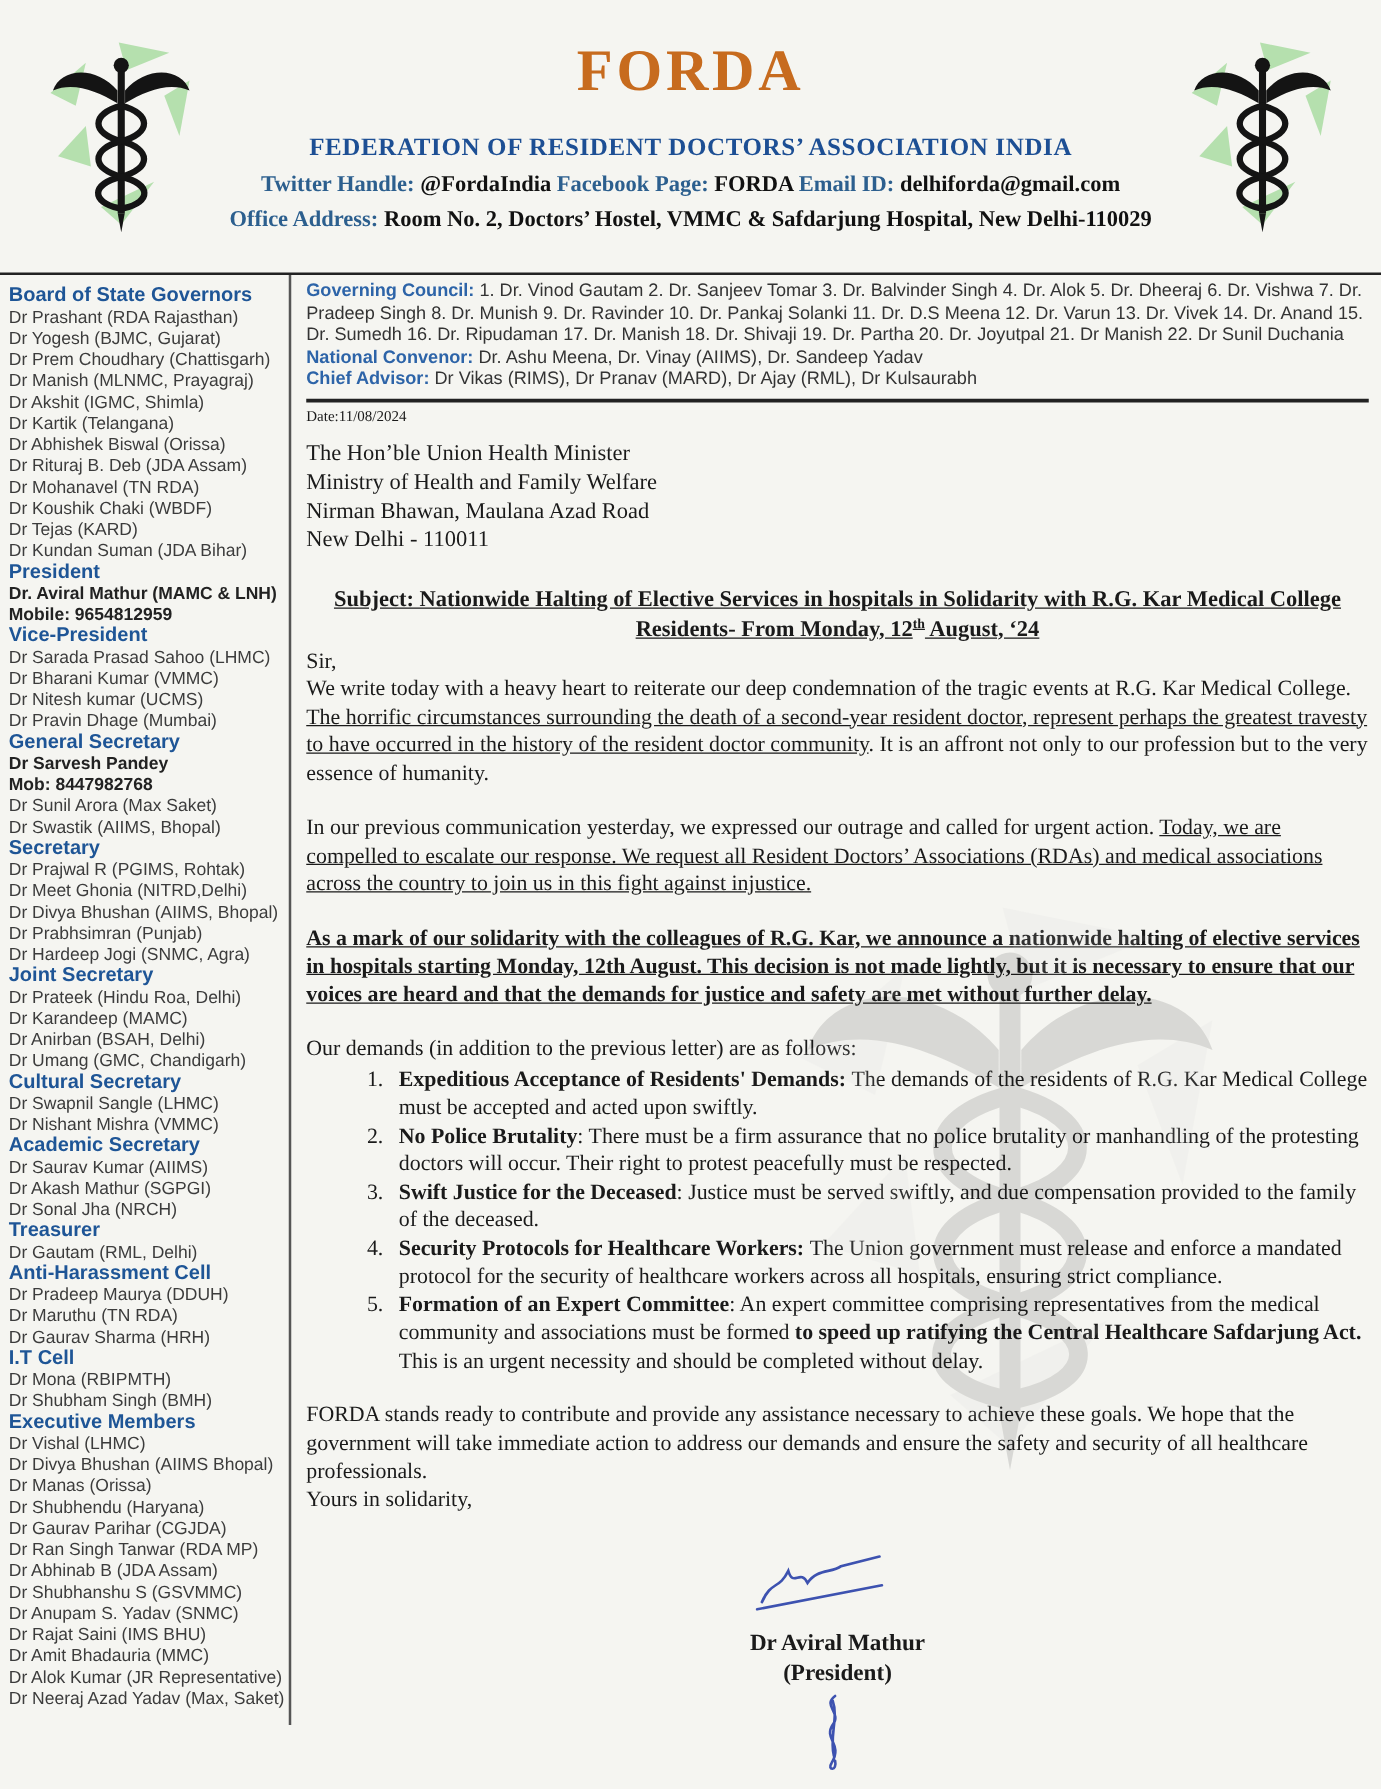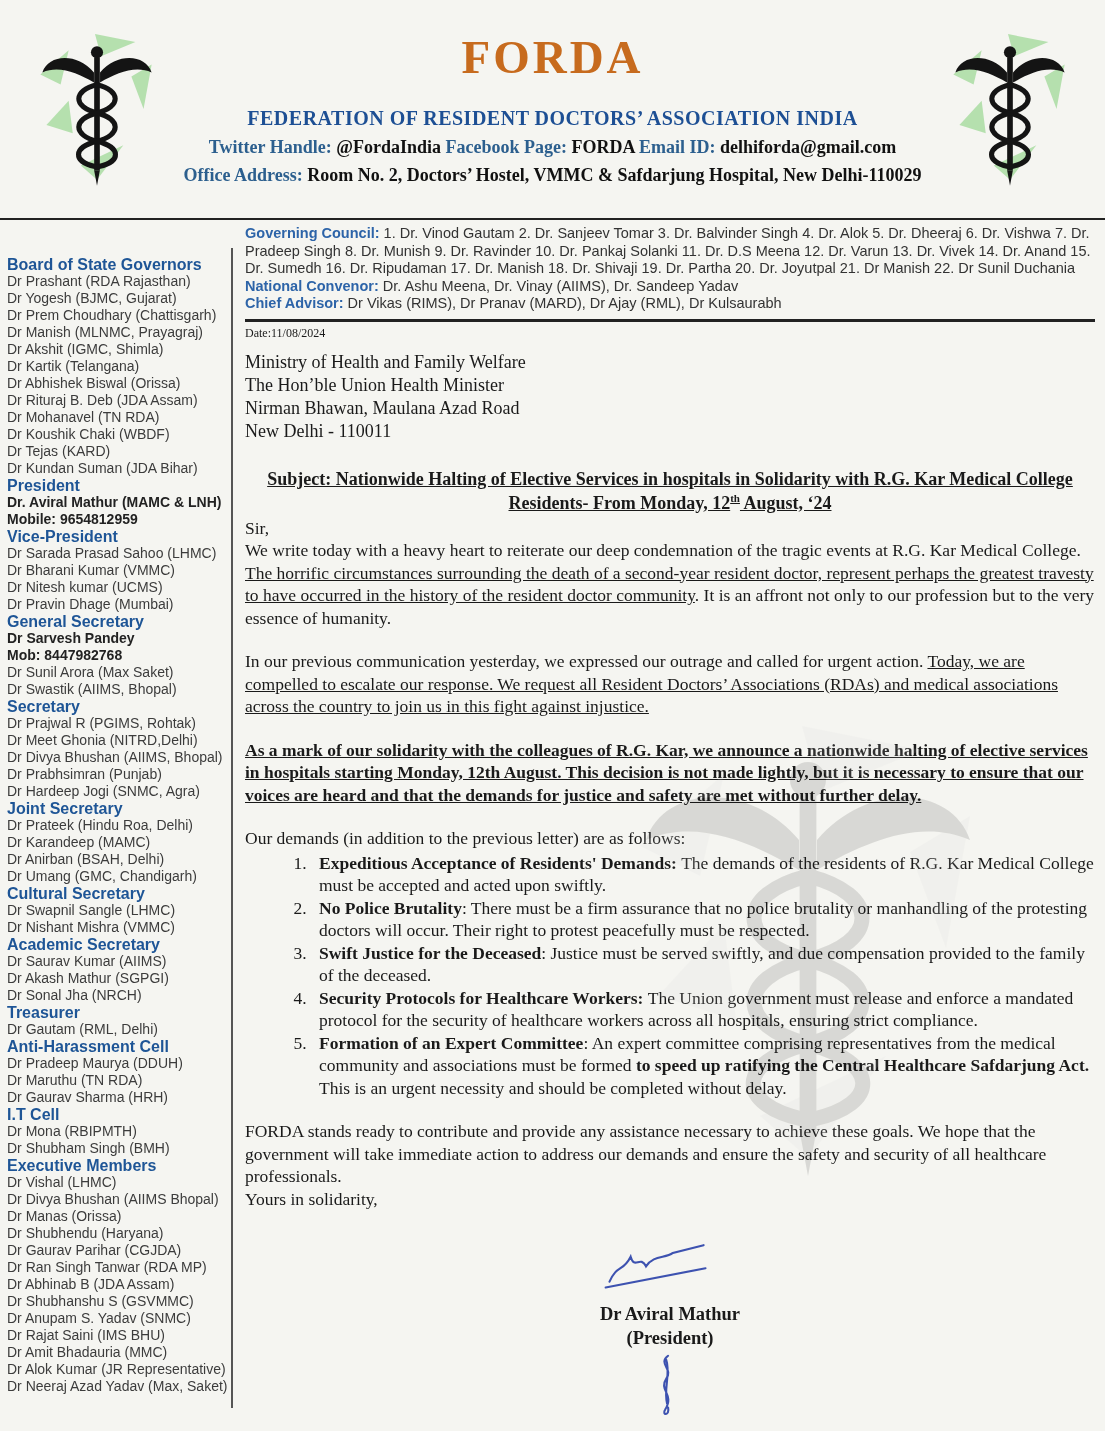--- a/index.html
+++ b/index.html
@@ -15,21 +15,21 @@
   .title{font-size:47px;font-weight:bold;letter-spacing:3px;color:#c76b1e;line-height:1;}
   .org{font-size:20px;font-weight:bold;color:#1d4f94;margin-top:26px;letter-spacing:.5px;}
   .contact{font-size:18px;font-weight:bold;margin-top:7px;color:#111;}
   .contact .c-blue{color:#2c5f8e;}
 
   .topline{position:absolute;left:0;right:0;top:218px;border-top:2px solid #222;}
 
   
   .cols{position:absolute;top:220px;left:0;right:0;bottom:0;display:flex;}
   aside{width:233px;flex:0 0 233px;border-right:2px solid #555;padding:8px 2px 0 7px;box-sizing:border-box;
-        font-family:"Liberation Sans",sans-serif;font-size:14px;line-height:17px;color:#3c3c3c;height:1160px;margin-top:28px;}
+        font-family:"Liberation Sans",sans-serif;font-size:14px;line-height:17px;color:#3c3c3c;height:1160px;}
   aside .r-h{color:#1e5596;font-weight:bold;font-size:16px;}
   aside .r-b{font-weight:bold;color:#222;}
   main{flex:1;padding:5px 10px 0 12px;box-sizing:border-box;position:relative;}
 
   
   .council{font-family:"Liberation Sans",sans-serif;font-size:14.5px;line-height:17.5px;color:#333;}
   .council .c-blue{color:#2d64a8;}
   .thickline{border-top:3px solid #222;margin-top:6px;}
 
   .dateline{text-align:left;font-size:12px;margin-top:4px;}
@@ -185,22 +185,22 @@
         <div><span class="sb c-blue">Governing Council: </span><span>1. Dr. Vinod Gautam 2. Dr. Sanjeev Tomar 3. Dr. Balvinder Singh 4. Dr. Alok 5. Dr. Dheeraj 6. Dr. Vishwa 7. Dr. Pradeep Singh 8. Dr. Munish 9. Dr. Ravinder 10. Dr. Pankaj Solanki 11. Dr. D.S Meena 12. Dr. Varun 13. Dr. Vivek 14. Dr. Anand 15. Dr. Sumedh 16. Dr. Ripudaman 17. Dr. Manish 18. Dr. Shivaji 19. Dr. Partha 20. Dr. Joyutpal 21. Dr Manish 22. Dr Sunil Duchania</span></div>
         <div><span class="sb c-blue">National Convenor: </span><span>Dr. Ashu Meena, Dr. Vinay (AIIMS), Dr. Sandeep Yadav</span></div>
         <div><span class="sb c-blue">Chief Advisor: </span><span>Dr Vikas (RIMS), Dr Pranav (MARD), Dr Ajay (RML), Dr Kulsaurabh</span></div>
       </div>
       <div class="thickline"></div>
 
       <div class="dateline">Date:11/08/2024</div>
 
       <div class="addr">
 
-      <div>Ministry of Health and Family Welfare</div>
-          <div>The Hon’ble Union Health Minister</div>
+      <div>The Hon’ble Union Health Minister</div>
+          <div>Ministry of Health and Family Welfare</div>
           <div>Nirman Bhawan, Maulana Azad Road</div>
           <div>New Delhi - 110011</div>
         </div>
 
       <div class="subject"><span class="sb su">Subject: Nationwide Halting of Elective Services in hospitals in Solidarity with R.G. Kar Medical College Residents- From Monday, 12</span><sup class="sb su">th</sup><span class="sb su"> August, ‘24</span></div>
 
       <div class="letter">
         <p>Sir,</p>
         <p><span>We write today with a heavy heart to reiterate our deep condemnation of the tragic events at R.G. Kar Medical College. </span><span class="su">The horrific circumstances surrounding the death of a second-year resident doctor, represent perhaps the greatest travesty to have occurred in the history of the resident doctor community</span><span>. It is an affront not only to our profession but to the very essence of humanity.</span></p>
         <div class="gap"></div>

